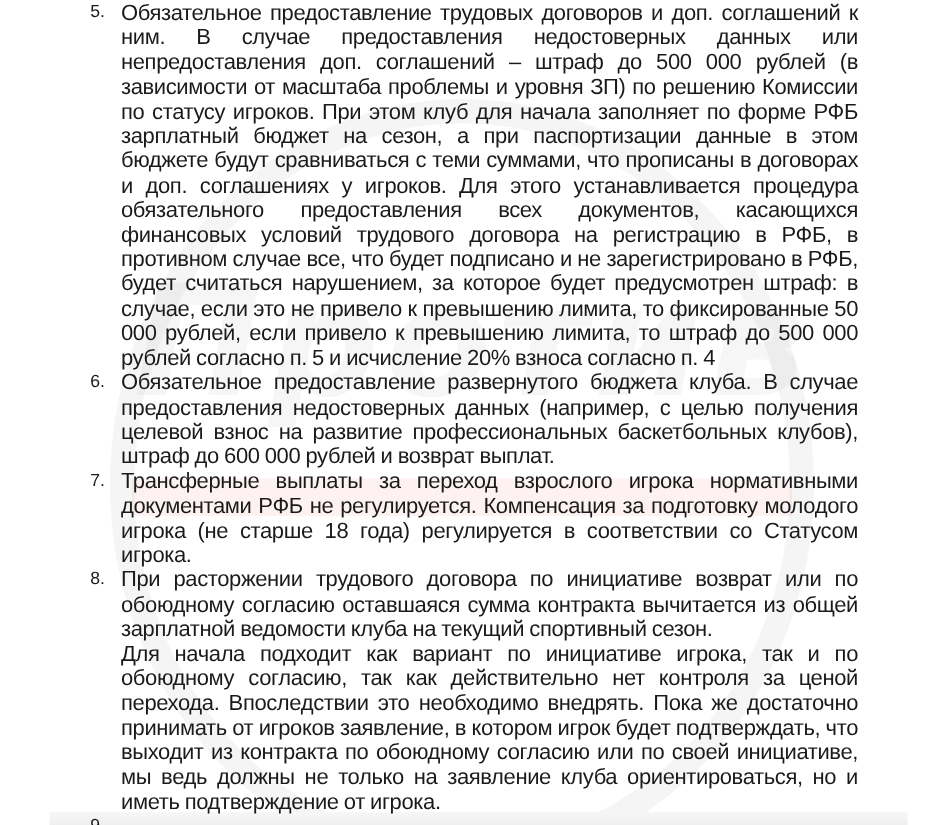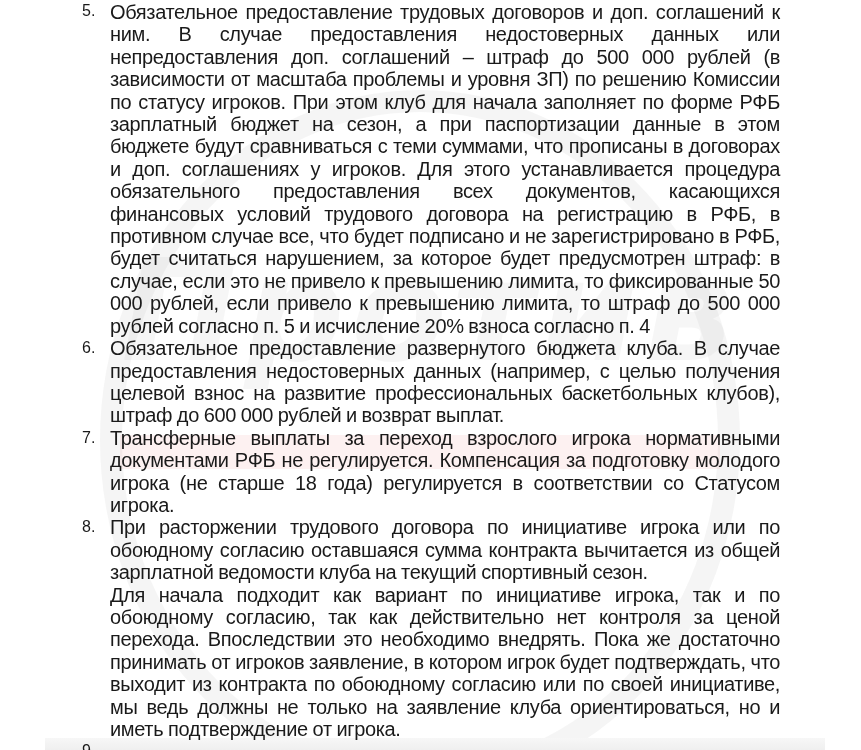--- a/index.html
+++ b/index.html
@@ -68,20 +68,20 @@
     <li class="item">
       <span class="num">6.</span>
       <p class="para">Обязательное предоставление развернутого бюджета клуба. В случае предоставления недостоверных данных (например, с целью получения целевой взнос на развитие профессиональных баскетбольных клубов), штраф до 600 000 рублей и возврат выплат.</p>
     </li>
     <li class="item">
       <span class="num">7.</span>
       <p class="para">Трансферные выплаты за переход взрослого игрока нормативными документами РФБ не регулируется. Компенсация за подготовку молодого игрока (не старше 18 года) регулируется в соответствии со Статусом игрока.</p>
     </li>
     <li class="item">
       <span class="num">8.</span>
-      <p class="para">При расторжении трудового договора по инициативе игрока или по обоюдному согласию оставшаяся сумма контракта вычитается из общей зарплатной ведомости клуба на текущий спортивный сезон.</p>
+      <p class="para">При расторжении трудового договора по инициативе возврат или по обоюдному согласию оставшаяся сумма контракта вычитается из общей зарплатной ведомости клуба на текущий спортивный сезон.</p>
       <p class="para">Для начала подходит как вариант по инициативе игрока, так и по обоюдному согласию, так как действительно нет контроля за ценой перехода. Впоследствии это необходимо внедрять. Пока же достаточно принимать от игроков заявление, в котором игрок будет подтверждать, что выходит из контракта по обоюдному согласию или по своей инициативе, мы ведь должны не только на заявление клуба ориентироваться, но и иметь подтверждение от игрока.</p>
     </li>
     <li class="item">
       <span class="num">9.</span>
     </li>
   </ol>
 </div>
 
 </body></html>

